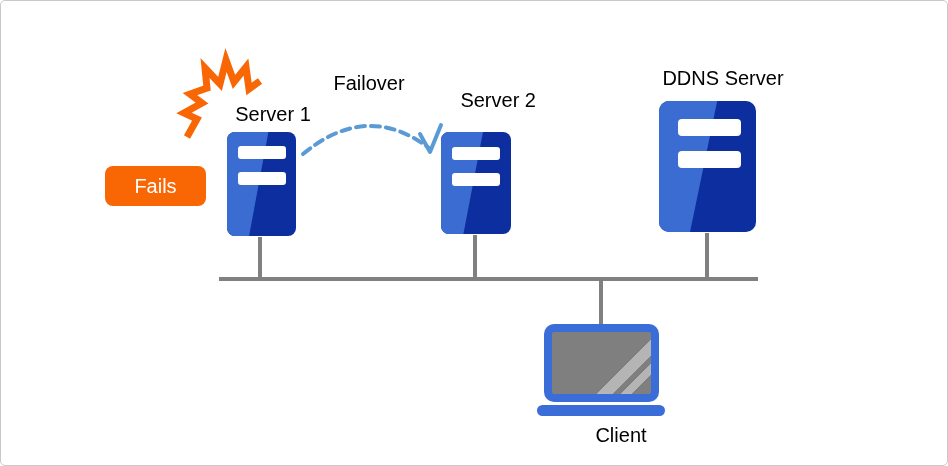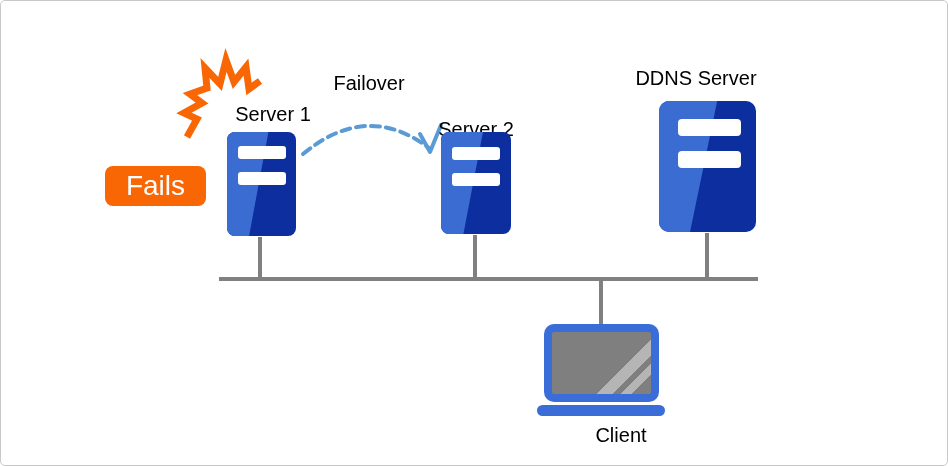--- a/index.html
+++ b/index.html
@@ -25,33 +25,33 @@
   .head  { stroke: var(--arrow-blue, #5b9bd5); stroke-width: 4; fill: none; stroke-linejoin: round; stroke-linecap: round; }
 
   .label {
     position: absolute;
     text-align: center;
     font-size: 20px;
     color: var(--label-text, #000000);
     white-space: nowrap;
   }
   .server1-label  { left: 212px; top: 102px; width: 120px; }
-  .server2-label  { left: 415px; top: 117px; width: 120px; }
-  .ddns-label     { left: 605px; top: 66px;  width: 180px; }
+  .server2-label  { left: 415px; top: 88px; width: 120px; text-align: right; }
+  .ddns-label     { left: 632px; top: 66px;  width: 180px; }
   .failover-label { left: 308px; top: 71px;  width: 120px; }
   .client-label   { left: 560px; top: 423px; width: 120px; }
 
   .badge {
     position: absolute;
     left: 104px; top: 165px;
     width: 101px; height: 40px;
     border-radius: 8px;
     background: var(--alert-orange, #f96604);
     color: var(--badge-text, #ffffff);
-    font-size: 28px;
+    font-size: 20px;
     line-height: 40px;
     text-align: center;
   }
 
   .server {
     position: absolute;
     background: var(--server-blue-dark, #0c2e9e);
     border-radius: 8px;
     overflow: hidden;
   }

